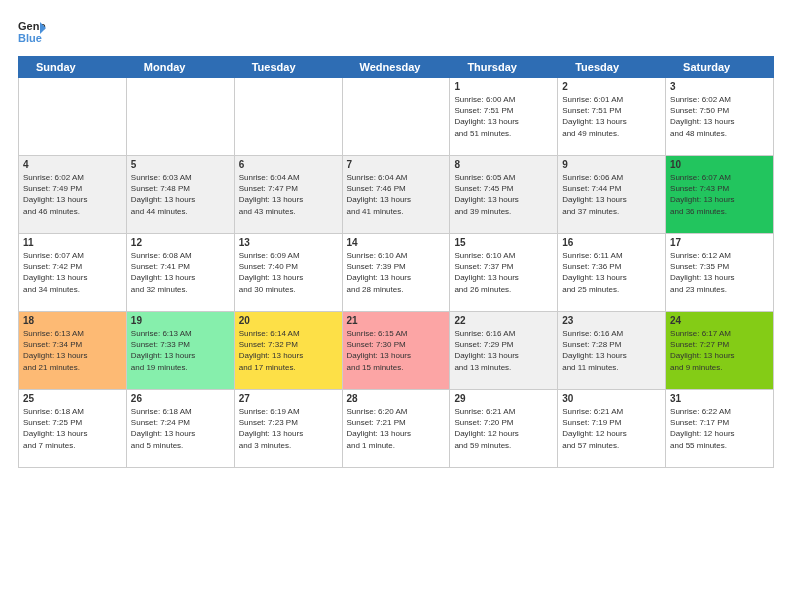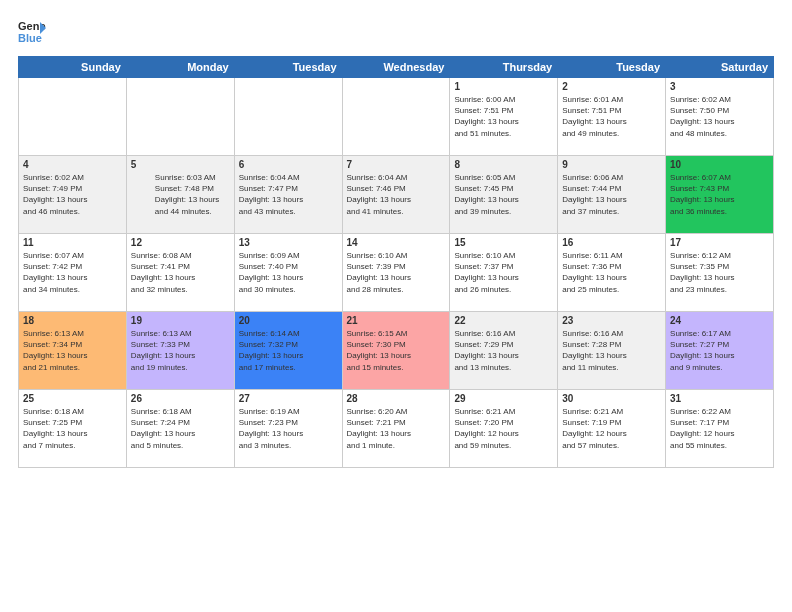--- a/index.html
+++ b/index.html
@@ -46,22 +46,22 @@
     .calendar-table {
       width: 100%;
       border-collapse: collapse;
       table-layout: fixed;
     }
     .calendar-table th {
       background-color: #2e6db4;
       color: white;
       font-size: 11px;
       font-weight: bold;
-      padding: 4px 5px;
-      text-align: right;
+      padding: 4px 17px;
+      text-align: left;
       border: 1px solid #2e6db4;
     }
     .calendar-table td {
       border: 1px solid #ccc;
       vertical-align: top;
       padding: 3px 4px;
       font-size: 8.5px;
       color: #333;
       height: 78px;
       background: #fff;
@@ -146,21 +146,21 @@
         <tr>
           <td style="background: rgb(240, 240, 240);">
             <span class="day-number">4</span>
             <div class="day-info" style="white-space: pre-line;">Sunrise: 6:02 AM
 Sunset: 7:49 PM
 Daylight: 13 hours
 and 46 minutes.</div>
           </td>
           <td style="background: rgb(240, 240, 240);">
             <span class="day-number">5</span>
-            <div class="day-info" style="white-space: pre-line; margin-left: 24px;">Sunrise: 6:03 AM
+            <div class="day-info" style="white-space: pre-line;">Sunrise: 6:03 AM
 Sunset: 7:48 PM
 Daylight: 13 hours
 and 44 minutes.</div>
           </td>
           <td style="background: rgb(240, 240, 240);">
             <span class="day-number">6</span>
             <div class="day-info" style="white-space: pre-line;">Sunrise: 6:04 AM
 Sunset: 7:47 PM
 Daylight: 13 hours
 and 43 minutes.</div>
@@ -246,28 +246,28 @@
           </td>
         </tr>
         <tr>
           <td style="background: #fdba74;">
             <span class="day-number">18</span>
             <div class="day-info" style="white-space: pre-line;">Sunrise: 6:13 AM
 Sunset: 7:34 PM
 Daylight: 13 hours
 and 21 minutes.</div>
           </td>
-          <td style="background: #c4b5fd;">
+          <td style="background: #86efac;">
             <span class="day-number">19</span>
             <div class="day-info" style="white-space: pre-line;">Sunrise: 6:13 AM
 Sunset: 7:33 PM
 Daylight: 13 hours
 and 19 minutes.</div>
           </td>
-          <td style="background: #3b82f6;">
+          <td style="background: #fde047;">
             <span class="day-number">20</span>
             <div class="day-info" style="white-space: pre-line;">Sunrise: 6:14 AM
 Sunset: 7:32 PM
 Daylight: 13 hours
 and 17 minutes.</div>
           </td>
           <td style="background: #fca5a5;">
             <span class="day-number">21</span>
             <div class="day-info" style="white-space: pre-line;">Sunrise: 6:15 AM
 Sunset: 7:30 PM
@@ -281,21 +281,21 @@
 Daylight: 13 hours
 and 13 minutes.</div>
           </td>
           <td style="background: rgb(240, 240, 240);">
             <span class="day-number">23</span>
             <div class="day-info" style="white-space: pre-line;">Sunrise: 6:16 AM
 Sunset: 7:28 PM
 Daylight: 13 hours
 and 11 minutes.</div>
           </td>
-          <td style="background: #c4b5fd;">
+          <td style="background: #84cc16;">
             <span class="day-number">24</span>
             <div class="day-info" style="white-space: pre-line;">Sunrise: 6:17 AM
 Sunset: 7:27 PM
 Daylight: 13 hours
 and 9 minutes.</div>
           </td>
         </tr>
         <tr>
           <td>
             <span class="day-number">25</span>

